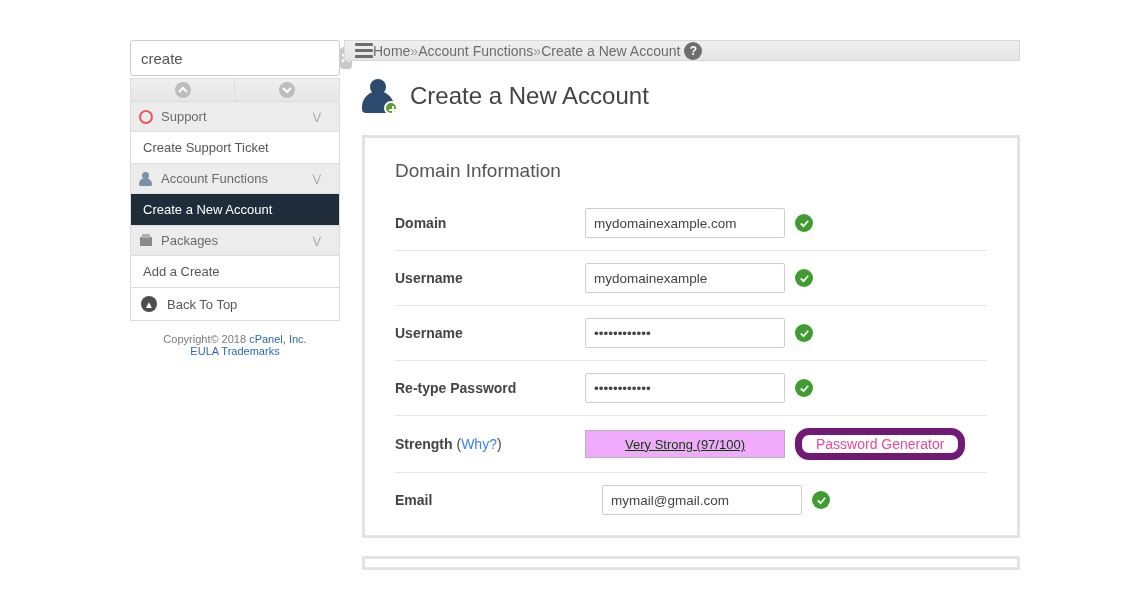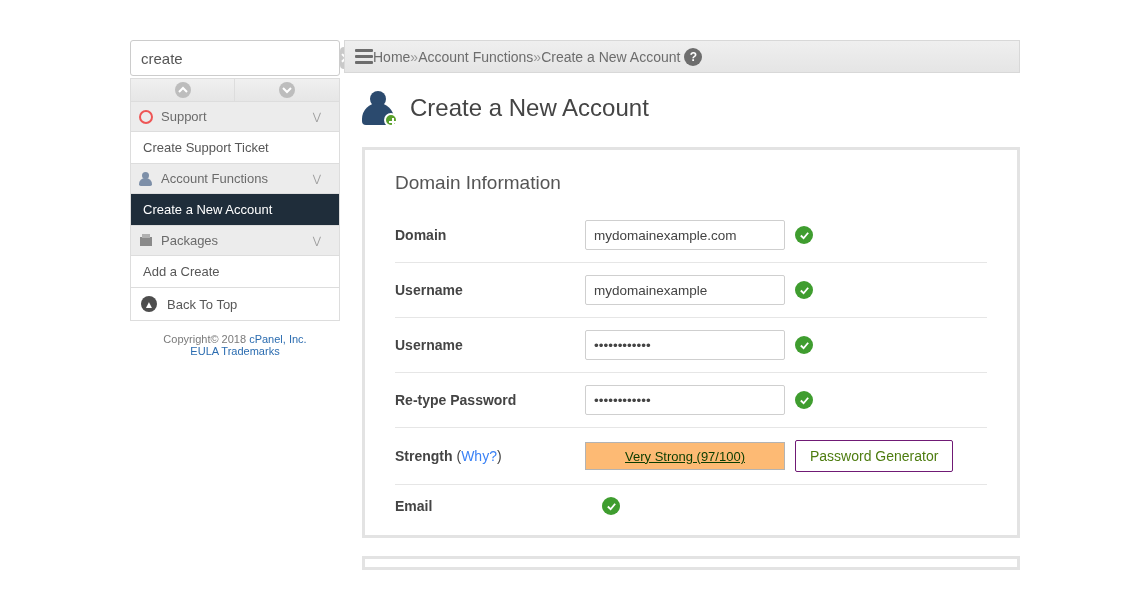--- a/index.html
+++ b/index.html
@@ -215,32 +215,32 @@
   }
   .ok-badge {
     width: 18px; height: 18px; border-radius: 50%;
     background: #3f9d2f;
     display: inline-flex; align-items: center; justify-content: center;
   }
   .ok-badge svg { width: 11px; height: 11px; }
   .strength-box {
     width: 200px; height: 28px;
     border: 1px solid #b3b3b3;
-    background: #fdba74;
+    background: #f0abfc;
     display: flex; align-items: center; justify-content: center;
     color: #0a3d00; font-size: 13px; text-decoration: underline;
   }
   .btn {
     height: 32px;
     padding: 0 14px;
-    border: 1px solid #701a75;
+    border: 7px solid #701a75;
     background: #fff;
-    border-radius: 2px;
+    border-radius: 14px;
     font-size: 14px;
-    color: #4d7c0f;
+    color: #ec4899;
     cursor: pointer;
   }
   .panel2 {
     margin-top: 18px;
     border: 3px solid #e3e3e3;
     height: 14px;
   }
 
   
   .support-ico {
@@ -411,20 +411,21 @@
             </div>
             <div class="field-ctrl">
               <div class="strength-box">Very Strong (97/100)</div>
               <button class="btn">Password Generator</button>
             </div>
           </div>
 
           <div class="field-row">
             <div class="field-label">Email</div>
             <div class="field-ctrl">
+              <input class="txt" value="mymail@gmail.com" style="">
               <span class="ok-badge">
                   <svg viewBox="0 0 12 12">
                     <path d="M2 6 L5 9 L10 3" fill="none" stroke="#fff" stroke-width="2"></path>
                   </svg>
                 </span>
             </div>
           </div>
         </section>
 
         <div class="panel2"></div>

